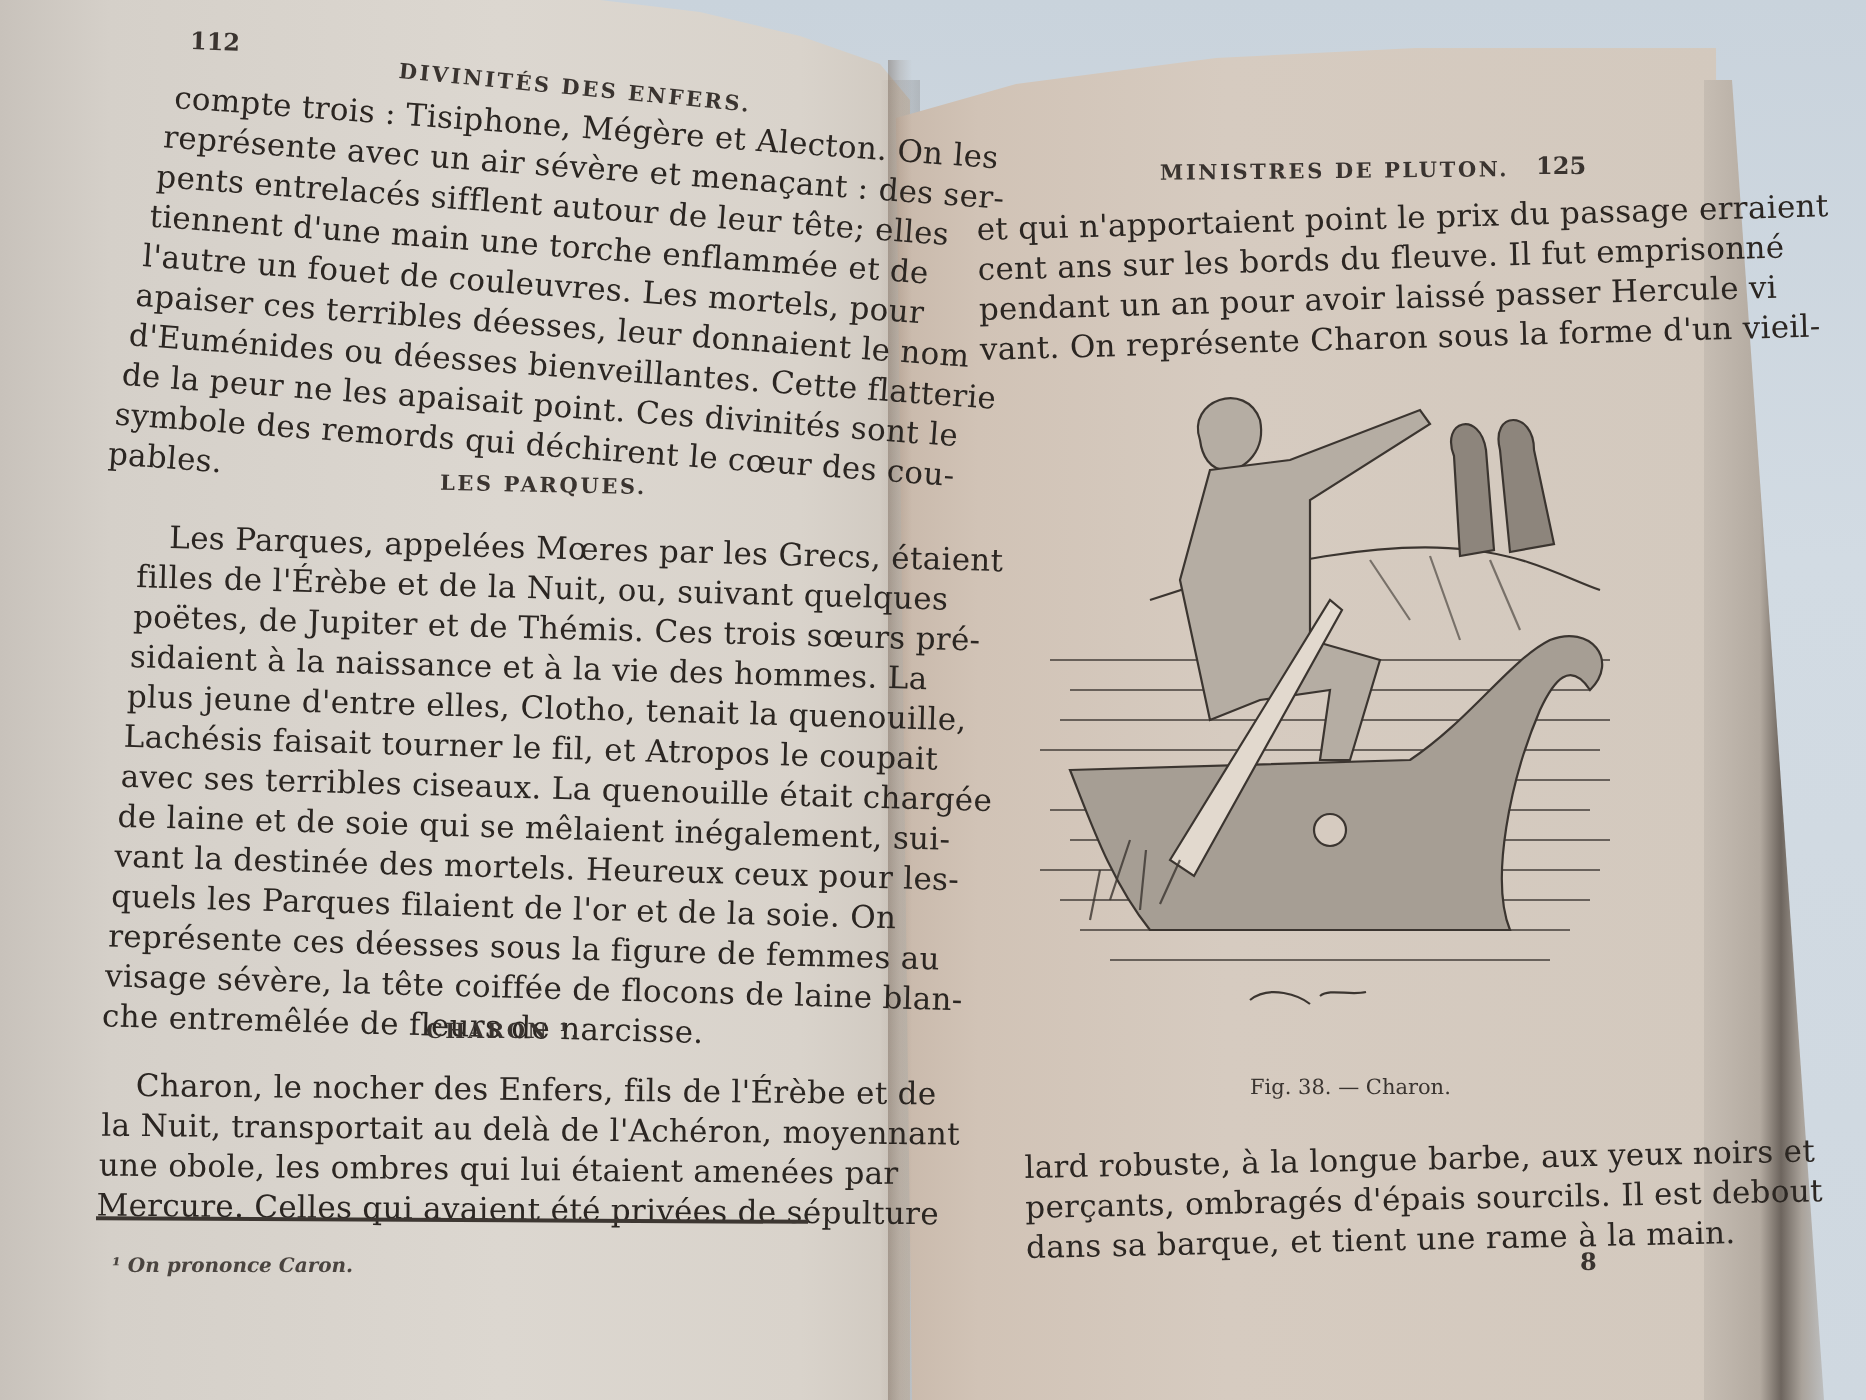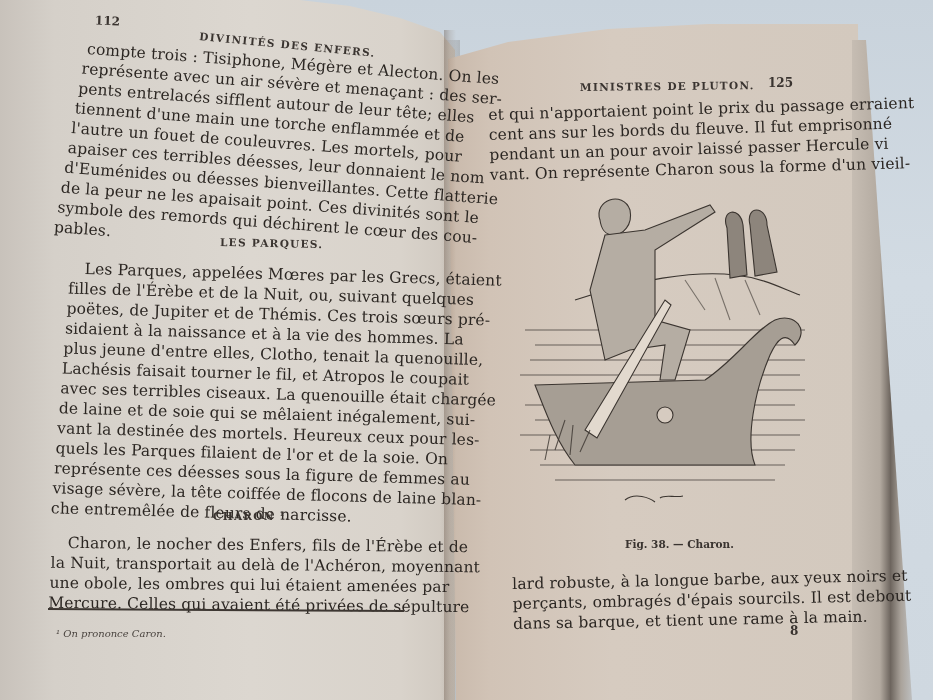--- a/index.html
+++ b/index.html
@@ -38,24 +38,24 @@
   }
 
   .text { color:#2b2622; position:absolute; white-space:nowrap; }
   .body-line { font-size:15.5px; letter-spacing:0.15px; line-height:22px; }
   .caps { font-size:10.5px; letter-spacing:1.3px; font-weight:bold; color:#3a3430; }
 
   
   .left-block { position:absolute; transform-origin:0 0; }
 
   .footnote-rule { position:absolute; left:48px; top:609px; width:356px; height:2px; background:#3d3732; transform:rotate(0.3deg); }
-  .footnote { position:absolute; left:56px; top:628px; font-size:10px; color:#4a443f; font-style:italic; }
+  .footnote { position:absolute; left:56px; top:628px; font-size:10px; color:#4a443f; font-style:italic;font-weight:bold; }
 
   .figure { position:absolute; left:515px; top:180px; width:300px; height:340px; }
-  .fig-caption { position:absolute; left:625px; top:538px; font-size:10.5px; color:#3a3430; font-weight:bold; }
+  .fig-caption { position:absolute; left:625px; top:538px; font-size:10.5px; color:#3a3430; font-weight:normal; }
   .page-number-small { position:absolute; font-size:12px; font-weight:bold; color:#3a3430; }
 </style>
 </head>
 <body>
 
 <div class="photo">
 
   <div class="page-left"></div>
   <div class="page-left-shadow"></div>
   <div class="page-right"></div>

